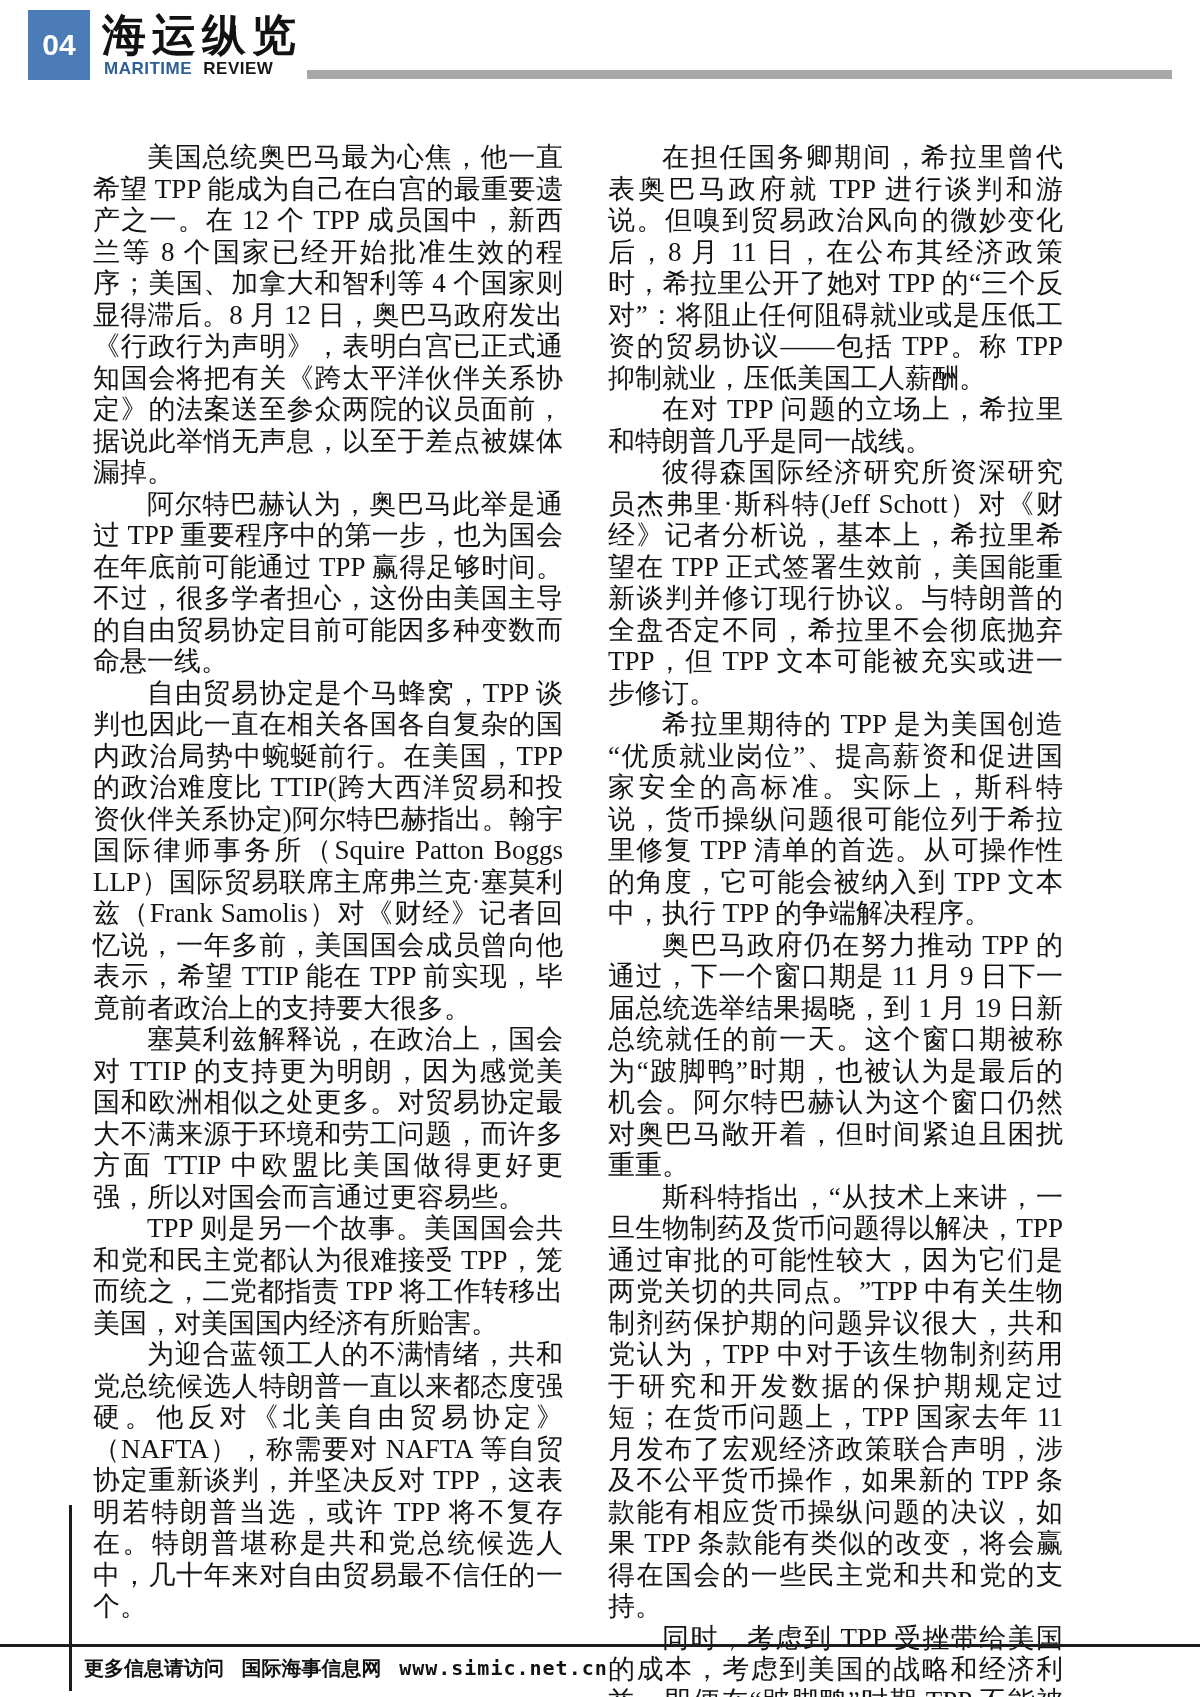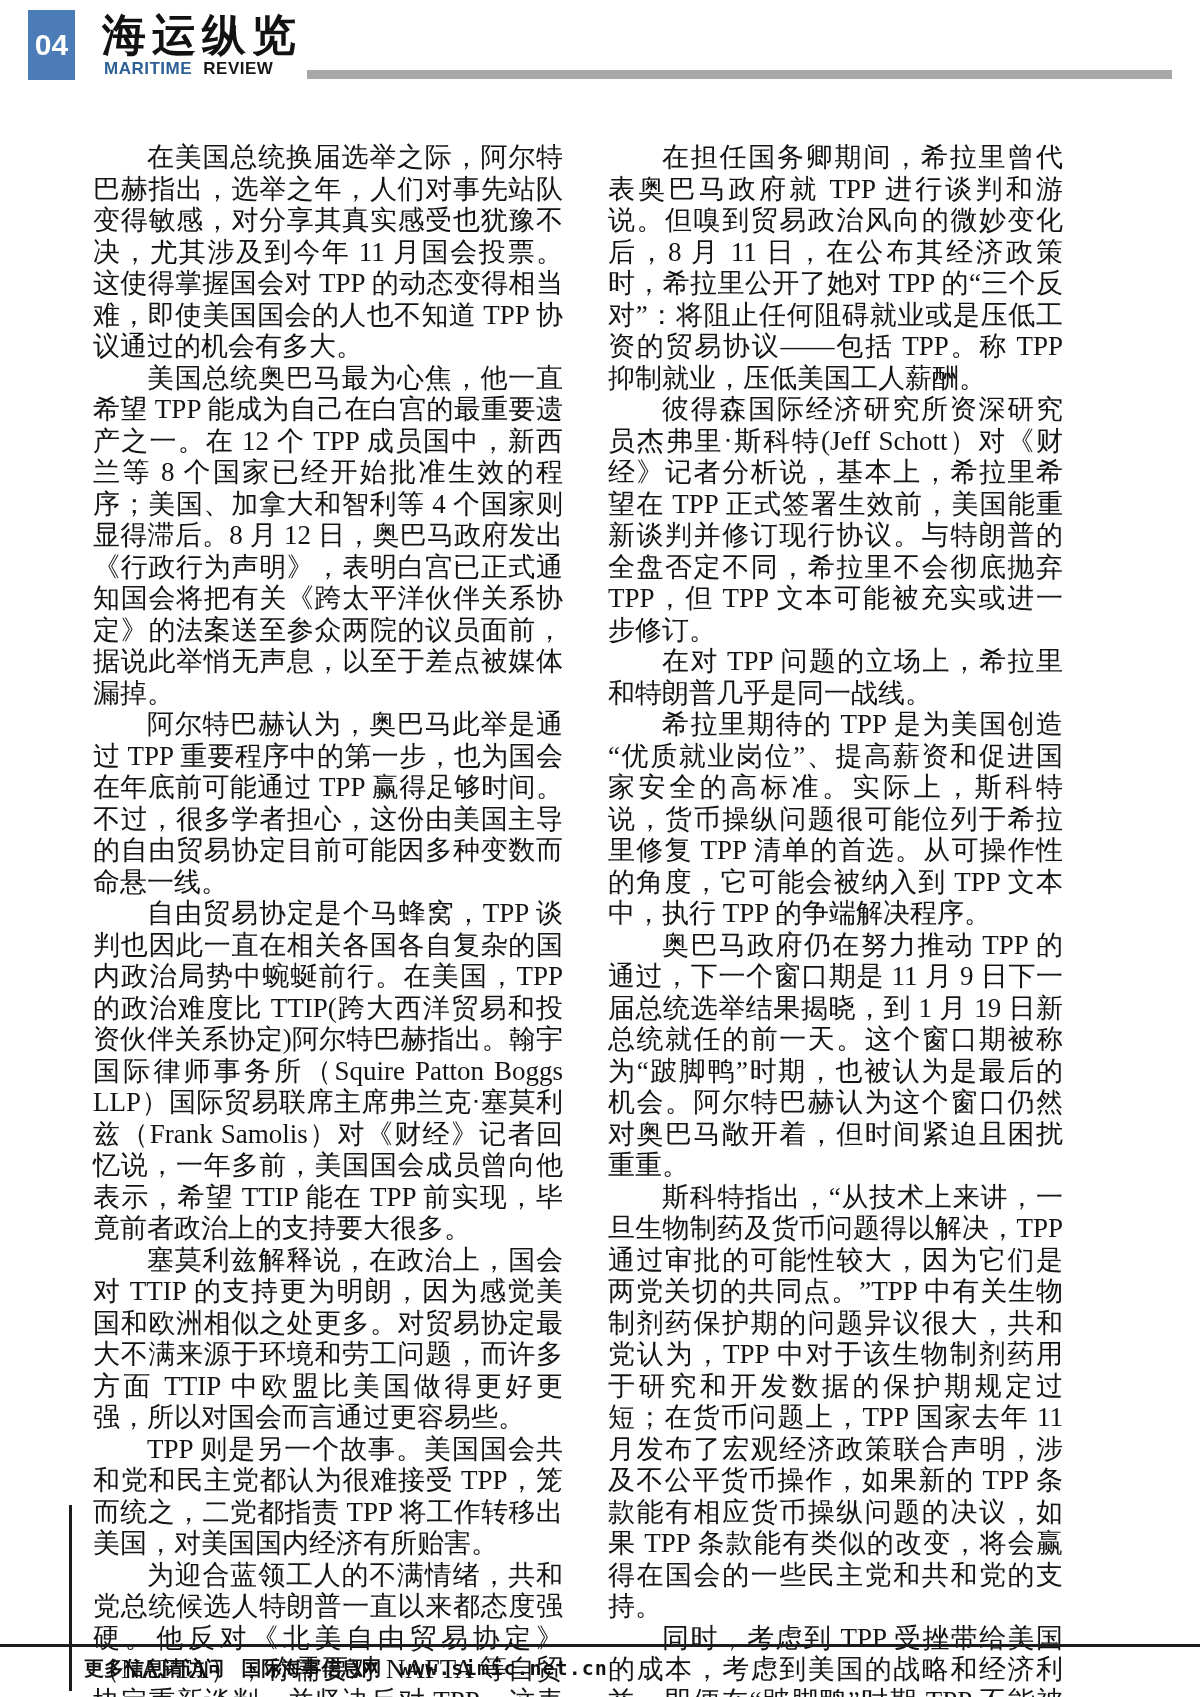--- a/index.html
+++ b/index.html
@@ -7,21 +7,21 @@
     position:relative;
     width:1200px;height:1697px;
     background:#ffffff;
     overflow:hidden;
     font-family:"Liberation Serif","DejaVu Serif",serif;
     color:#111;
   }
   
   .page-num-box{
     position:absolute;left:28px;top:10px;
-    width:47px;height:70px;
+    width:62px;height:70px;
     background:#4b7cb8;
     color:#ffffff;
     display:flex;align-items:center;justify-content:center;
     font-family:"Liberation Sans","DejaVu Sans",sans-serif;
     font-weight:bold;font-size:30px;
   }
   .title-cn{
     position:absolute;left:102px;top:6px;
     margin:0;
     font-size:44px;font-weight:bold;
@@ -97,32 +97,31 @@
   </div>
   <h1 class="title-cn">海运纵览</h1>
   <div class="title-en">
     <span class="w1">MARITIME</span>
     <span class="w2">REVIEW</span>
   </div>
   <div class="header-rule"></div>
 
   <main class="columns">
     <div class="col">
-      <p>在美国总统换届选举之际，阿尔特巴赫指出，选举之年，人们对事先站队变得敏感，对分享其真实感受也犹豫不决，尤其涉及到今年 11 月国会投票。这使得掌握国会对 TPP 的动态变得相当难，即使美国国会的人也不知道 TPP 协议通过的机会有多大。</p>
       <p>美国总统奥巴马最为心焦，他一直希望 TPP 能成为自己在白宫的最重要遗产之一。在 12 个 TPP 成员国中，新西兰等 8 个国家已经开始批准生效的程序；美国、加拿大和智利等 4 个国家则显得滞后。8 月 12 日，奥巴马政府发出《行政行为声明》，表明白宫已正式通知国会将把有关《跨太平洋伙伴关系协定》的法案送至参众两院的议员面前，据说此举悄无声息，以至于差点被媒体漏掉。</p>
       <p>阿尔特巴赫认为，奥巴马此举是通过 TPP 重要程序中的第一步，也为国会在年底前可能通过 TPP 赢得足够时间。不过，很多学者担心，这份由美国主导的自由贸易协定目前可能因多种变数而命悬一线。</p>
       <p>自由贸易协定是个马蜂窝，TPP 谈判也因此一直在相关各国各自复杂的国内政治局势中蜿蜒前行。在美国，TPP 的政治难度比 TTIP(跨大西洋贸易和投资伙伴关系协定)阿尔特巴赫指出。翰宇国际律师事务所（Squire Patton Boggs LLP）国际贸易联席主席弗兰克·塞莫利兹（Frank Samolis）对《财经》记者回忆说，一年多前，美国国会成员曾向他表示，希望 TTIP 能在 TPP 前实现，毕竟前者政治上的支持要大很多。</p>
       <p>塞莫利兹解释说，在政治上，国会对 TTIP 的支持更为明朗，因为感觉美国和欧洲相似之处更多。对贸易协定最大不满来源于环境和劳工问题，而许多方面 TTIP 中欧盟比美国做得更好更强，所以对国会而言通过更容易些。</p>
       <p>TPP 则是另一个故事。美国国会共和党和民主党都认为很难接受 TPP，笼而统之，二党都指责 TPP 将工作转移出美国，对美国国内经济有所贻害。</p>
       <p>为迎合蓝领工人的不满情绪，共和党总统候选人特朗普一直以来都态度强硬。他反对《北美自由贸易协定》（NAFTA），称需要对 NAFTA 等自贸协定重新谈判，并坚决反对 TPP，这表明若特朗普当选，或许 TPP 将不复存在。特朗普堪称是共和党总统候选人中，几十年来对自由贸易最不信任的一个。</p>
     </div>
     <div class="col right">
       <p>在担任国务卿期间，希拉里曾代表奥巴马政府就 TPP 进行谈判和游说。但嗅到贸易政治风向的微妙变化后，8 月 11 日，在公布其经济政策时，希拉里公开了她对 TPP 的“三个反对”：将阻止任何阻碍就业或是压低工资的贸易协议——包括 TPP。称 TPP 抑制就业，压低美国工人薪酬。</p>
+      <p>在对 TPP 问题的立场上，希拉里和特朗普几乎是同一战线。</p>
       <p>彼得森国际经济研究所资深研究员杰弗里·斯科特(Jeff Schott）对《财经》记者分析说，基本上，希拉里希望在 TPP 正式签署生效前，美国能重新谈判并修订现行协议。与特朗普的全盘否定不同，希拉里不会彻底抛弃 TPP，但 TPP 文本可能被充实或进一步修订。</p>
-      <p>在对 TPP 问题的立场上，希拉里和特朗普几乎是同一战线。</p>
       <p>希拉里期待的 TPP 是为美国创造“优质就业岗位”、提高薪资和促进国家安全的高标准。实际上，斯科特说，货币操纵问题很可能位列于希拉里修复 TPP 清单的首选。从可操作性的角度，它可能会被纳入到 TPP 文本中，执行 TPP 的争端解决程序。</p>
       <p>奥巴马政府仍在努力推动 TPP 的通过，下一个窗口期是 11 月 9 日下一届总统选举结果揭晓，到 1 月 19 日新总统就任的前一天。这个窗口期被称为“跛脚鸭”时期，也被认为是最后的机会。阿尔特巴赫认为这个窗口仍然对奥巴马敞开着，但时间紧迫且困扰重重。</p>
       <p>斯科特指出，“从技术上来讲，一旦生物制药及货币问题得以解决，TPP 通过审批的可能性较大，因为它们是两党关切的共同点。”TPP 中有关生物制剂药保护期的问题异议很大，共和党认为，TPP 中对于该生物制剂药用于研究和开发数据的保护期规定过短；在货币问题上，TPP 国家去年 11 月发布了宏观经济政策联合声明，涉及不公平货币操作，如果新的 TPP 条款能有相应货币操纵问题的决议，如果 TPP 条款能有类似的改变，将会赢得在国会的一些民主党和共和党的支持。</p>
       <p>同时，考虑到 TPP 受挫带给美国的成本，考虑到美国的战略和经济利益，即便在“跛脚鸭”时期 TPP 不能被国会通过，斯科特认为，TPP 也会在下届政府上台后不久被通过。</p>
 
     </div>
   </main>
 
   <div class="footer-vrule"></div>
   <div class="footer-hrule"></div>

